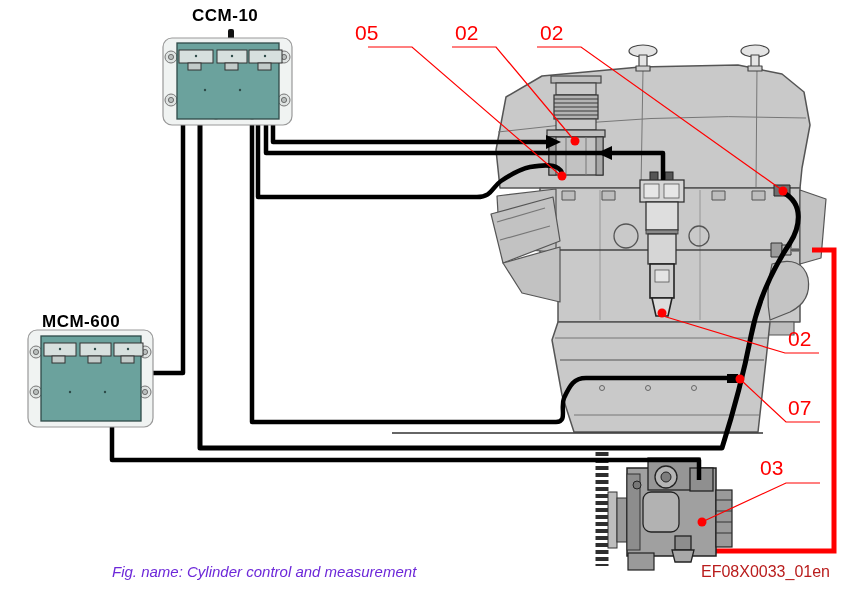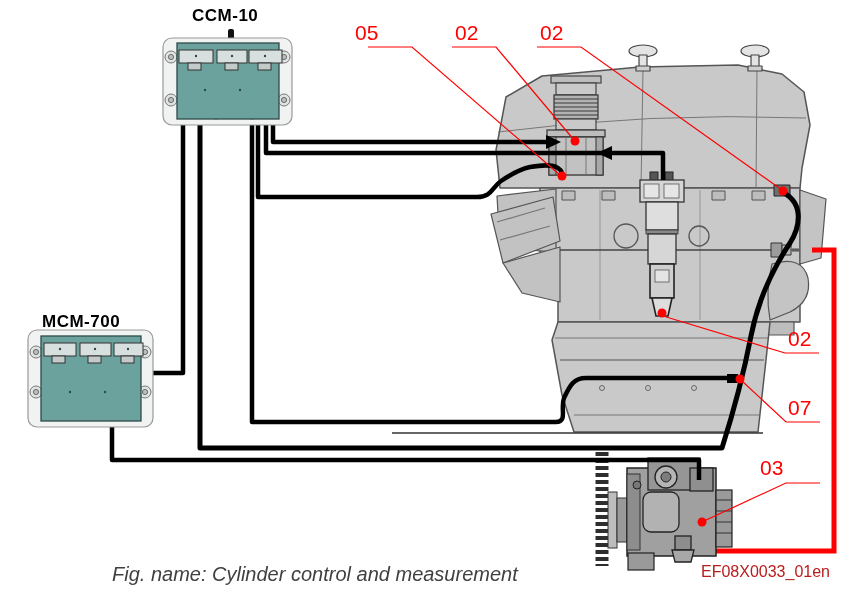--- a/index.html
+++ b/index.html
@@ -9,21 +9,21 @@
   }
   #diagram-svg{position:absolute;left:0;top:0;}
   .module-title{
     position:absolute;font-size:17px;font-weight:bold;color:#000;
     letter-spacing:0.5px;white-space:nowrap;
   }
   .callout{
     position:absolute;font-size:21px;color:#ff0000;white-space:nowrap;
   }
   .caption{
-    position:absolute;left:112px;top:563px;font-size:20px;font-style:italic;color:#404040;
+    position:absolute;left:112px;top:563px;font-size:15px;font-style:italic;color:#6d28d9;
     font-family:"Liberation Sans", sans-serif;white-space:nowrap;
   }
   .doc-code{
     position:absolute;left:701px;top:563px;font-size:16px;color:#b91c1c;white-space:nowrap;
   }
 </style>
 </head>
 <body>
 
 <div id="canvas">
@@ -243,21 +243,21 @@
       <circle cx="562" cy="176" r="4.5"></circle>
       <circle cx="575" cy="141" r="4.5"></circle>
       <circle cx="783" cy="191" r="4.5"></circle>
       <circle cx="662" cy="313" r="4.5"></circle>
       <circle cx="740" cy="379" r="4.5"></circle>
       <circle cx="702" cy="522" r="4.5"></circle>
     </g>
   </svg>
 
   <div class="module-title" style="left:192px;top:6px">CCM-10</div>
-  <div class="module-title" style="left:42px;top:312px">MCM-700</div>
+  <div class="module-title" style="left:42px;top:312px">MCM-600</div>
 
   <div class="callout" style="left:355px;top:21px">05</div>
   <div class="callout" style="left:455px;top:21px">02</div>
   <div class="callout" style="left:540px;top:21px">02</div>
   <div class="callout" style="left:788px;top:327px">02</div>
   <div class="callout" style="left:788px;top:396px">07</div>
   <div class="callout" style="left:760px;top:456px">03</div>
 
   <div class="caption">Fig. name: Cylinder control and measurement</div>
   <div class="doc-code">EF08X0033_01en</div>

